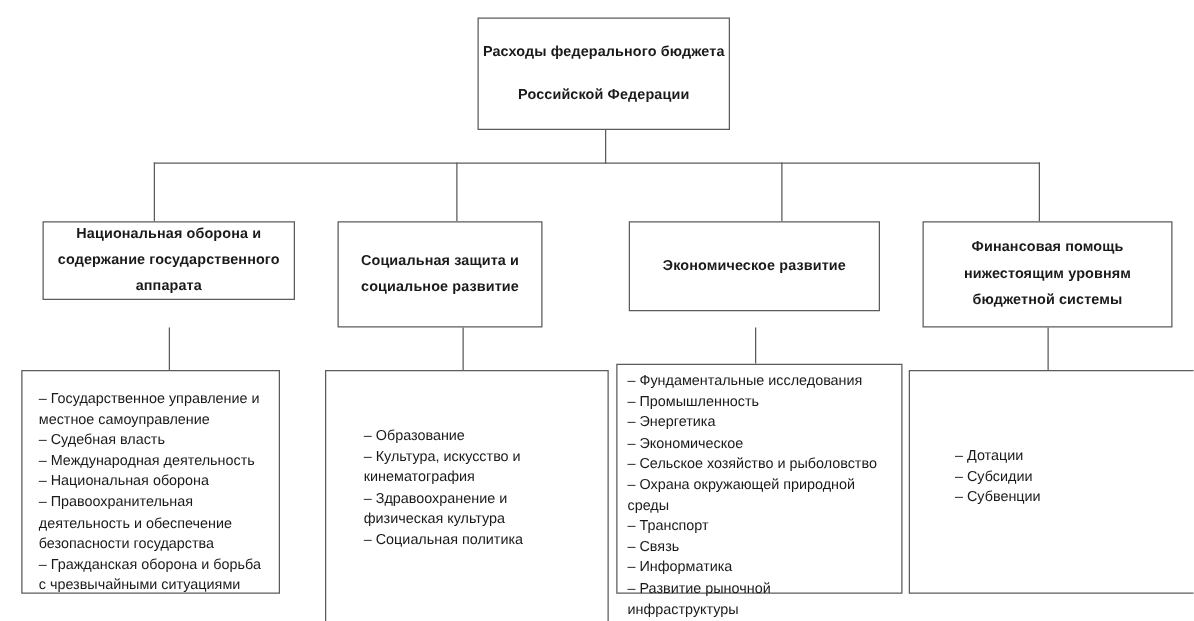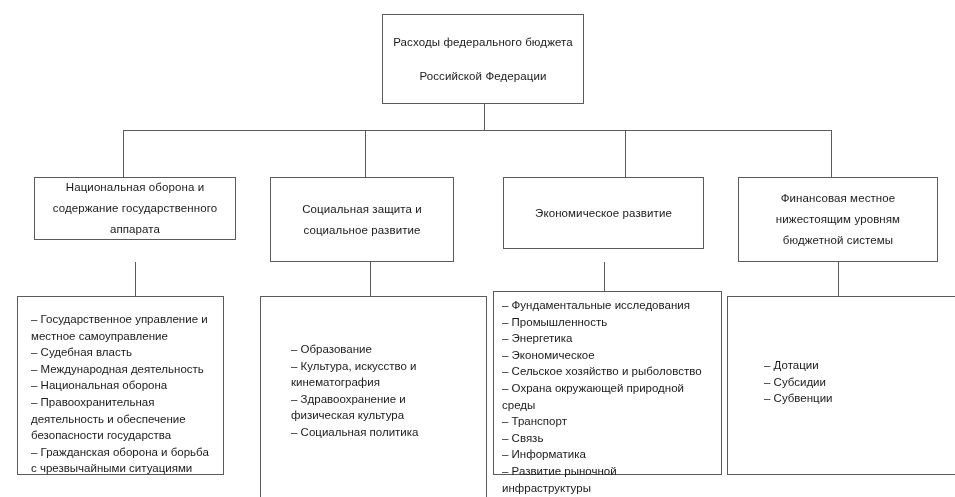--- a/index.html
+++ b/index.html
@@ -33,20 +33,21 @@
     align-items: center;
     box-sizing: border-box;
   }
   .node-centered .line {
     display: block;
     text-align: right;
     font-size: 11.5px;
     line-height: 21px;
     letter-spacing: 0.1px;
     white-space: nowrap;
+    font-weight: bold;
   }
   .root .node-inner { justify-content: center; }
   .root .line {
     font-size: 11.5px;
     line-height: 34px;
   }
   .list-node .node-inner {
     display: block;
     justify-content: flex-start;
     align-items: flex-start;
@@ -90,36 +91,36 @@
   <div class="connector v" style="left:831px; top:130px; height:47px;"></div>
 
   <div class="node node-centered" style="left:34px; top:177px; width:202px; height:63px;">
     <div class="node-inner">
       <span class="line">Национальная оборона и</span>
       <span class="line">содержание государственного</span>
       <span class="line">аппарата</span>
     </div>
   </div>
 
-  <div class="node node-centered" style="left:270px; top:177px; width:184px; height:85px;">
+  <div class="node node-centered" style="left:270px; top:177px; width:164px; height:85px;">
     <div class="node-inner">
       <span class="line">Социальная защита и</span>
       <span class="line">социальное развитие</span>
     </div>
   </div>
 
   <div class="node node-centered" style="left:503px; top:177px; width:201px; height:72px;">
     <div class="node-inner">
       <span class="line">Экономическое развитие</span>
     </div>
   </div>
 
   <div class="node node-centered" style="left:738px; top:177px; width:200px; height:85px;">
     <div class="node-inner">
-      <span class="line">Финансовая местное</span>
+      <span class="line">Финансовая помощь</span>
       <span class="line">нижестоящим уровням</span>
       <span class="line">бюджетной системы</span>
     </div>
   </div>
 
   <div class="connector v" style="left:135px; top:262px; height:34px;"></div>
   <div class="connector v" style="left:370px; top:262px; height:34px;"></div>
   <div class="connector v" style="left:604px; top:262px; height:29px;"></div>
   <div class="connector v" style="left:838px; top:262px; height:34px;"></div>
 

